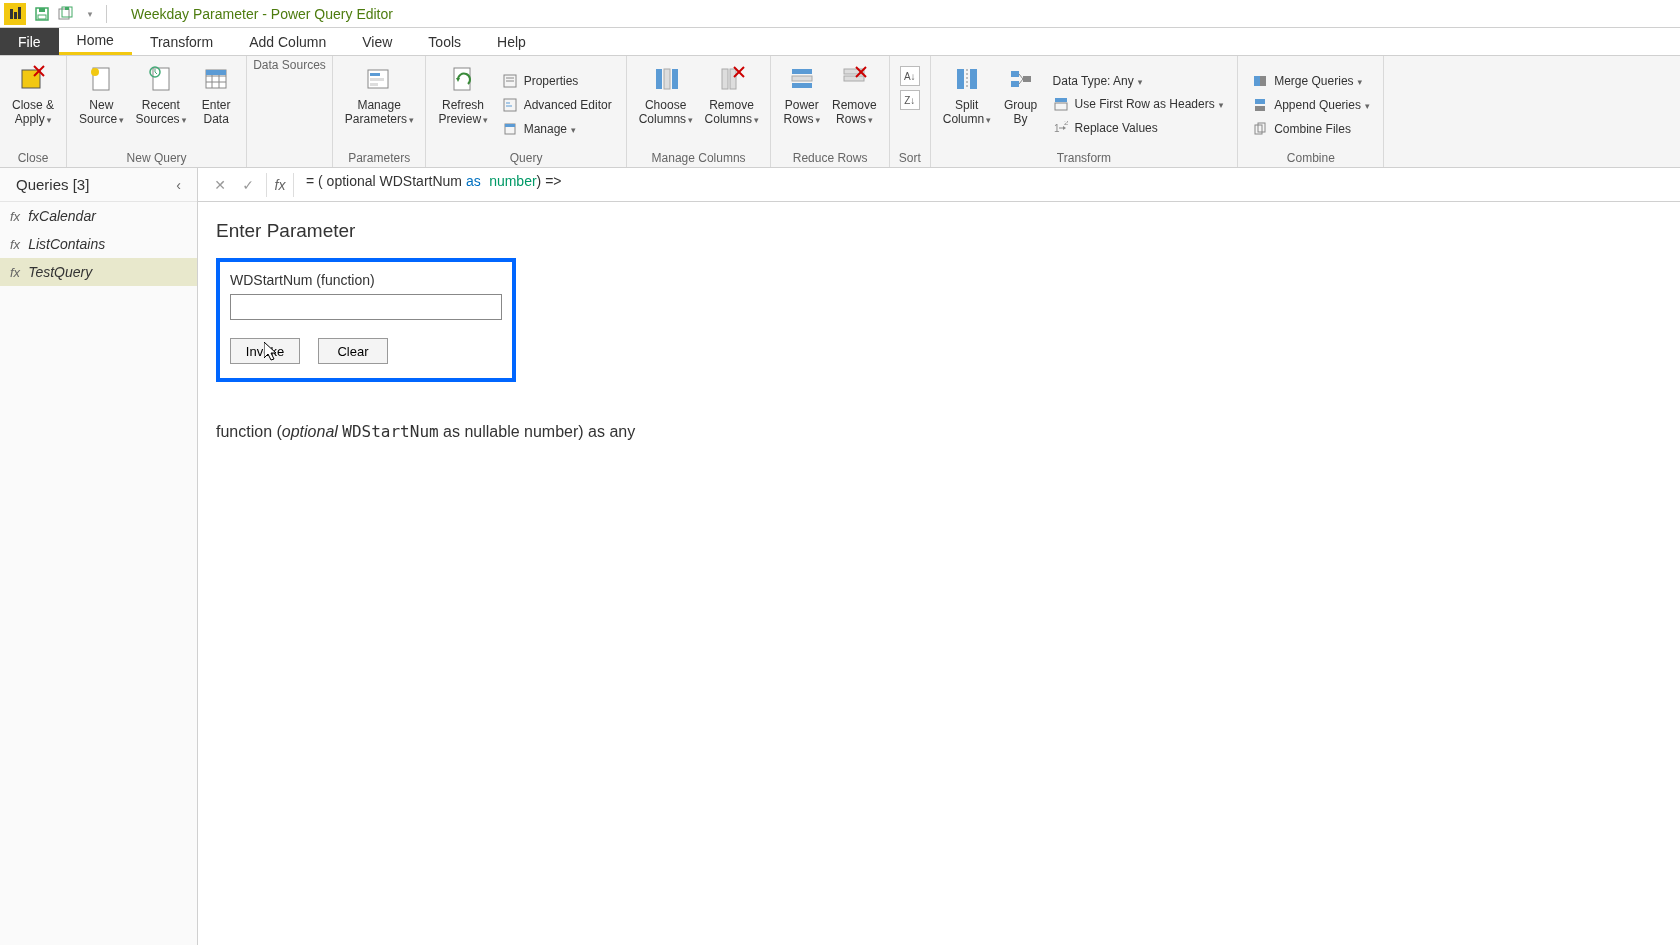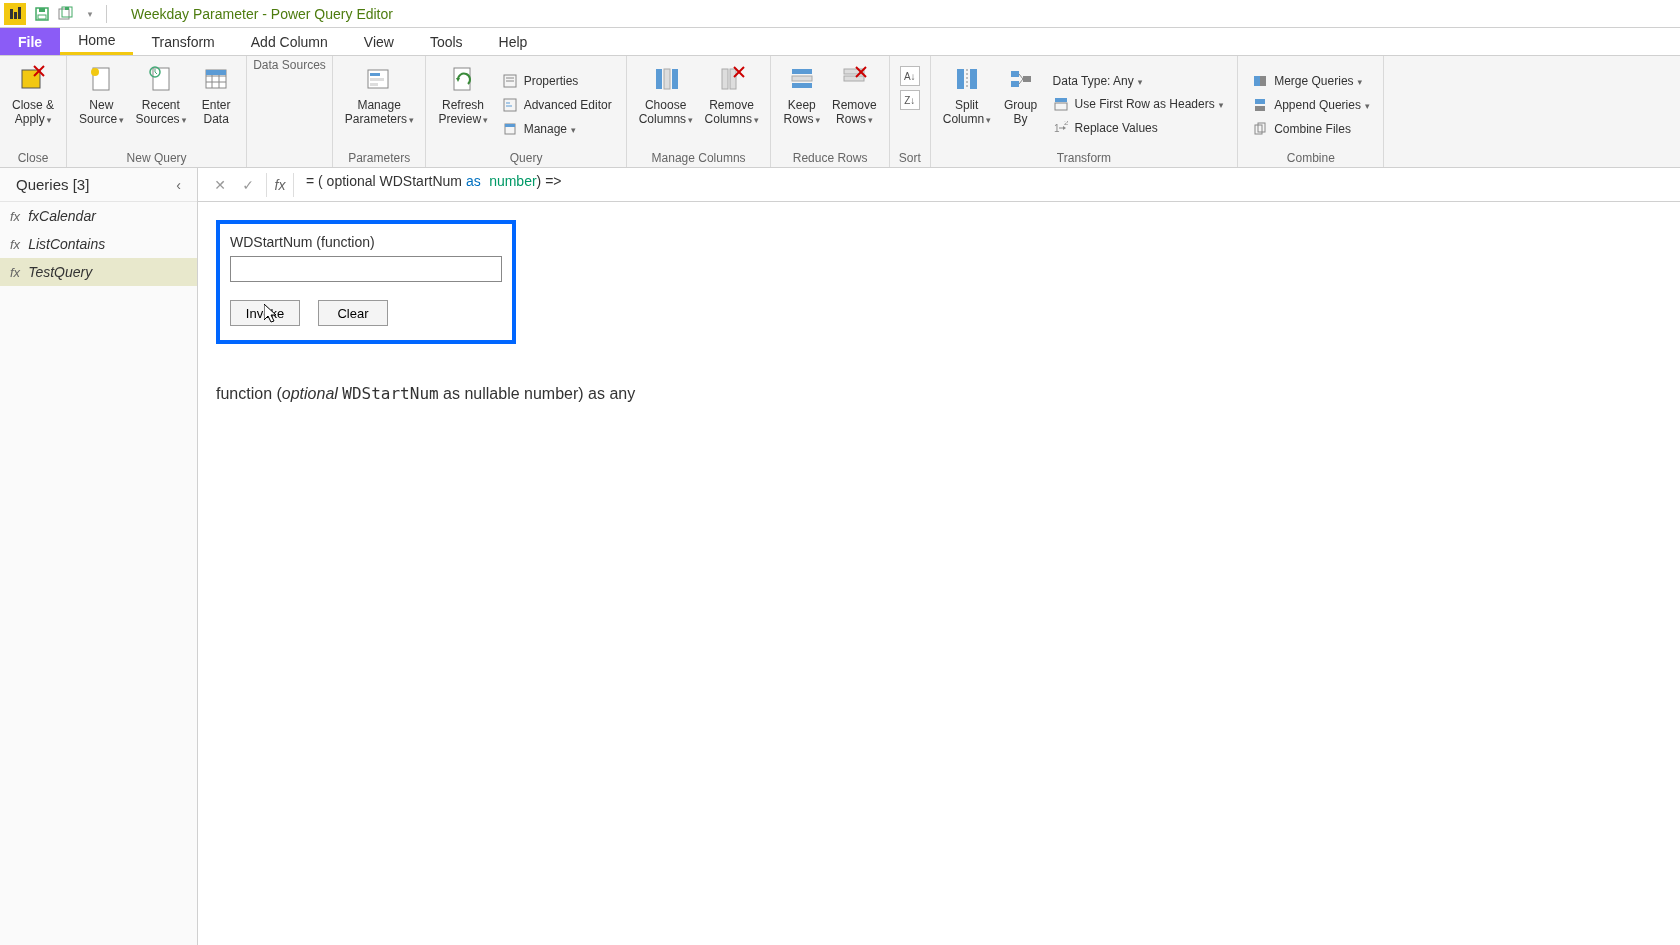--- a/index.html
+++ b/index.html
@@ -8,21 +8,21 @@
 
 .title-bar { height: 28px; background: #fff; display: flex; align-items: center; border-bottom: 1px solid #d0d0d0; }
 .title-bar .app-icon { width: 22px; height: 22px; background: #f2c811; margin: 0 4px; display: flex; align-items: center; justify-content: center; font-size: 11px; font-weight: bold; color: #333; }
 .title-bar .qat-icon { width: 20px; height: 20px; margin: 0 2px; display: flex; align-items: center; justify-content: center; cursor: pointer; color: #555; }
 .title-bar .qat-sep { width: 1px; height: 18px; background: #ccc; margin: 0 4px; }
 .title-bar .title-text { margin-left: 20px; font-size: 14px; color: #4d7c0f; text-align: right; }
 
 
 .ribbon-tabs { height: 28px; display: flex; align-items: stretch; border-bottom: 1px solid #d0d0d0; }
 .ribbon-tab { padding: 0 18px; display: flex; align-items: center; font-size: 14px; cursor: pointer; color: #333; }
-.ribbon-tab.file { background: #8b5cf6; color: #fff; font-weight: 700; }
+.ribbon-tab.file { background: #404040; color: #fff; font-weight: 400; }
 .ribbon-tab.active { border-bottom: 3px solid #f2c811; background: #fff; }
 
 
 .ribbon-body { height: 112px; background: #f5f5f5; border-bottom: 1px solid #d0d0d0; display: flex; align-items: stretch; }
 .ribbon-group { display: flex; flex-direction: column; border-right: 1px solid #d9d9d9; padding: 2px 6px 0 6px; }
 .ribbon-group-buttons { display: flex; align-items: stretch; flex: 1; }
 .ribbon-group-label { text-align: center; font-size: 12px; color: #666; padding-bottom: 2px; }
 
 .rb-big { display: flex; flex-direction: column; align-items: center; justify-content: flex-start; width: auto; min-width: 48px; padding: 4px 6px 2px 6px; cursor: pointer; text-align: center; }
 .rb-big .rb-icon { width: 34px; height: 34px; margin-bottom: 2px; display: flex; align-items: center; justify-content: center; }
@@ -276,21 +276,21 @@
   <div class="ribbon-group">
     <div class="ribbon-group-buttons">
       <div class="rb-big">
         <div class="rb-icon">
             <svg width="28" height="28">
               <rect x="4" y="4" width="20" height="5" fill="#5b9bd5"></rect>
               <rect x="4" y="11" width="20" height="5" fill="#ddd" stroke="#aaa"></rect>
               <rect x="4" y="18" width="20" height="5" fill="#5b9bd5"></rect>
             </svg>
           </div>
-        <div class="rb-label"><span style="white-space:pre-line">Keep
+        <div class="rb-label"><span style="white-space:pre-line">Power
 Rows</span><span class="caret"></span></div>
       </div>
       <div class="rb-big">
         <div class="rb-icon">
             <svg width="28" height="28">
               <rect x="4" y="4" width="20" height="5" fill="#ddd" stroke="#aaa"></rect>
               <rect x="4" y="11" width="20" height="5" fill="#ddd" stroke="#aaa"></rect>
               <line x1="16" y1="2" x2="26" y2="12" stroke="#c00" stroke-width="2"></line>
               <line x1="26" y1="2" x2="16" y2="12" stroke="#c00" stroke-width="2"></line>
             </svg>
@@ -434,20 +434,21 @@
     <div class="formula-bar">
       <div class="fb-btn">✕</div>
       <div class="fb-btn">✓</div>
       <div class="fb-btn fx">fx</div>
       <div class="fb-input">
         <span>= ( optional WDStartNum </span><span class="kw-as">as</span> <span class="kw-type">number</span><span>) =&gt;</span>
       </div>
     </div>
 
     <div class="content-inner">
+      <div class="section-title">Enter Parameter</div>
 
       <div class="param-box">
         <div class="param-label">WDStartNum (function)</div>
         <input class="param-input" value="" style="">
         <div class="param-buttons">
           <button class="param-btn">Invoke</button>
           <button class="param-btn">Clear</button>
         </div>
         <div class="cursor-overlay">
           <svg width="18" height="22" viewBox="0 0 18 22">

